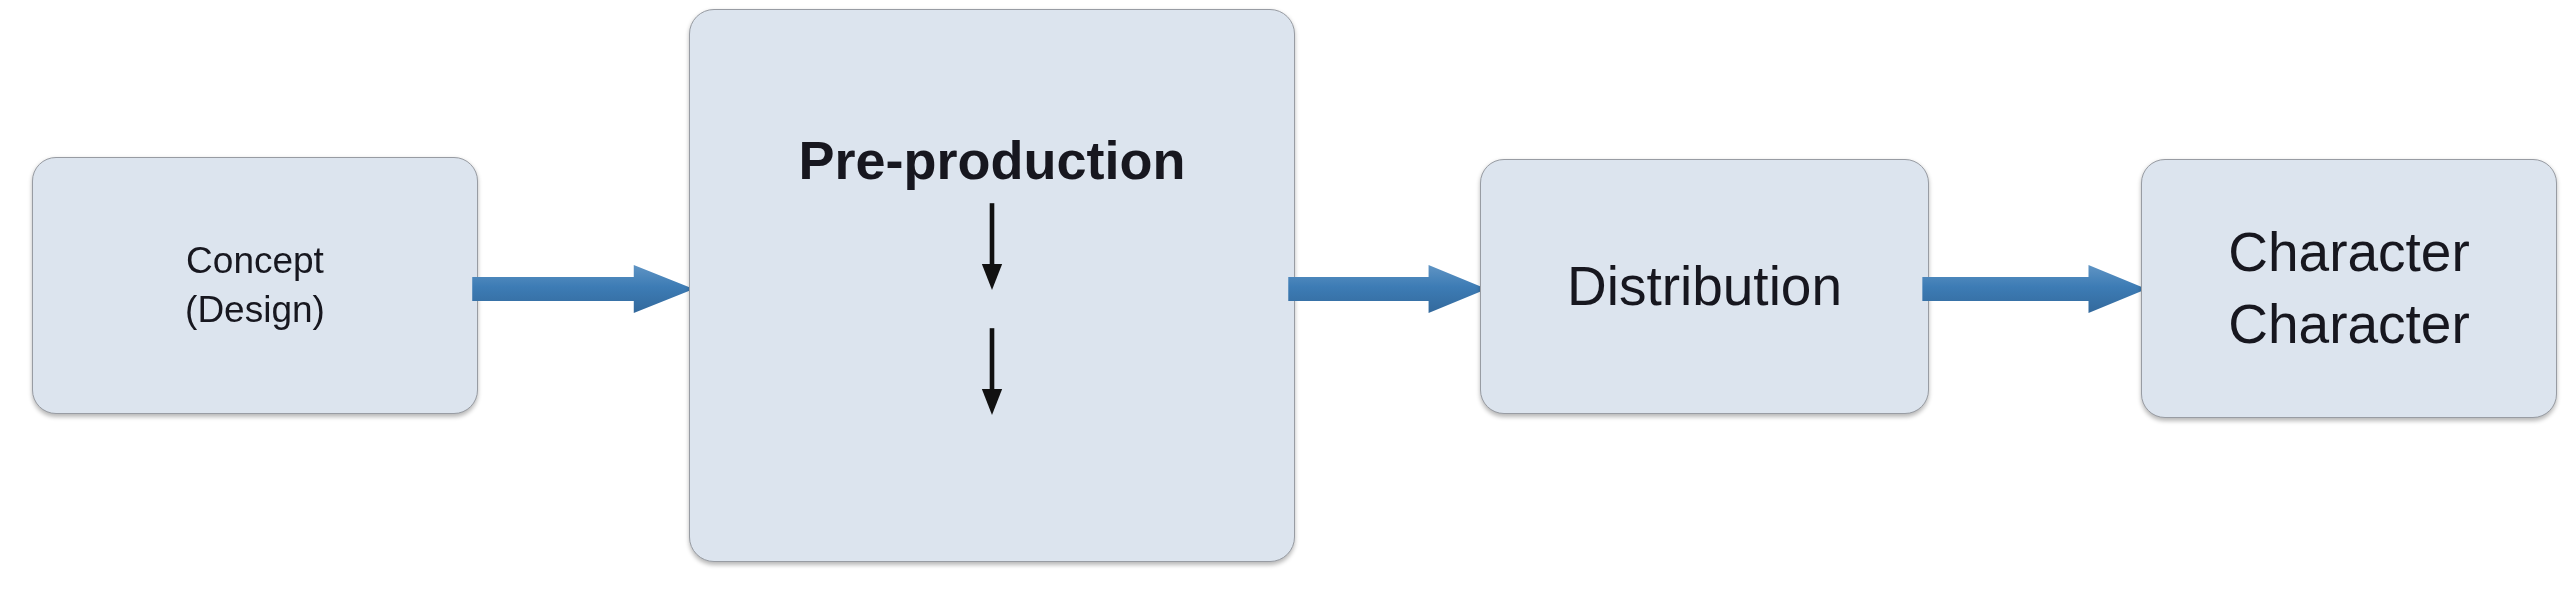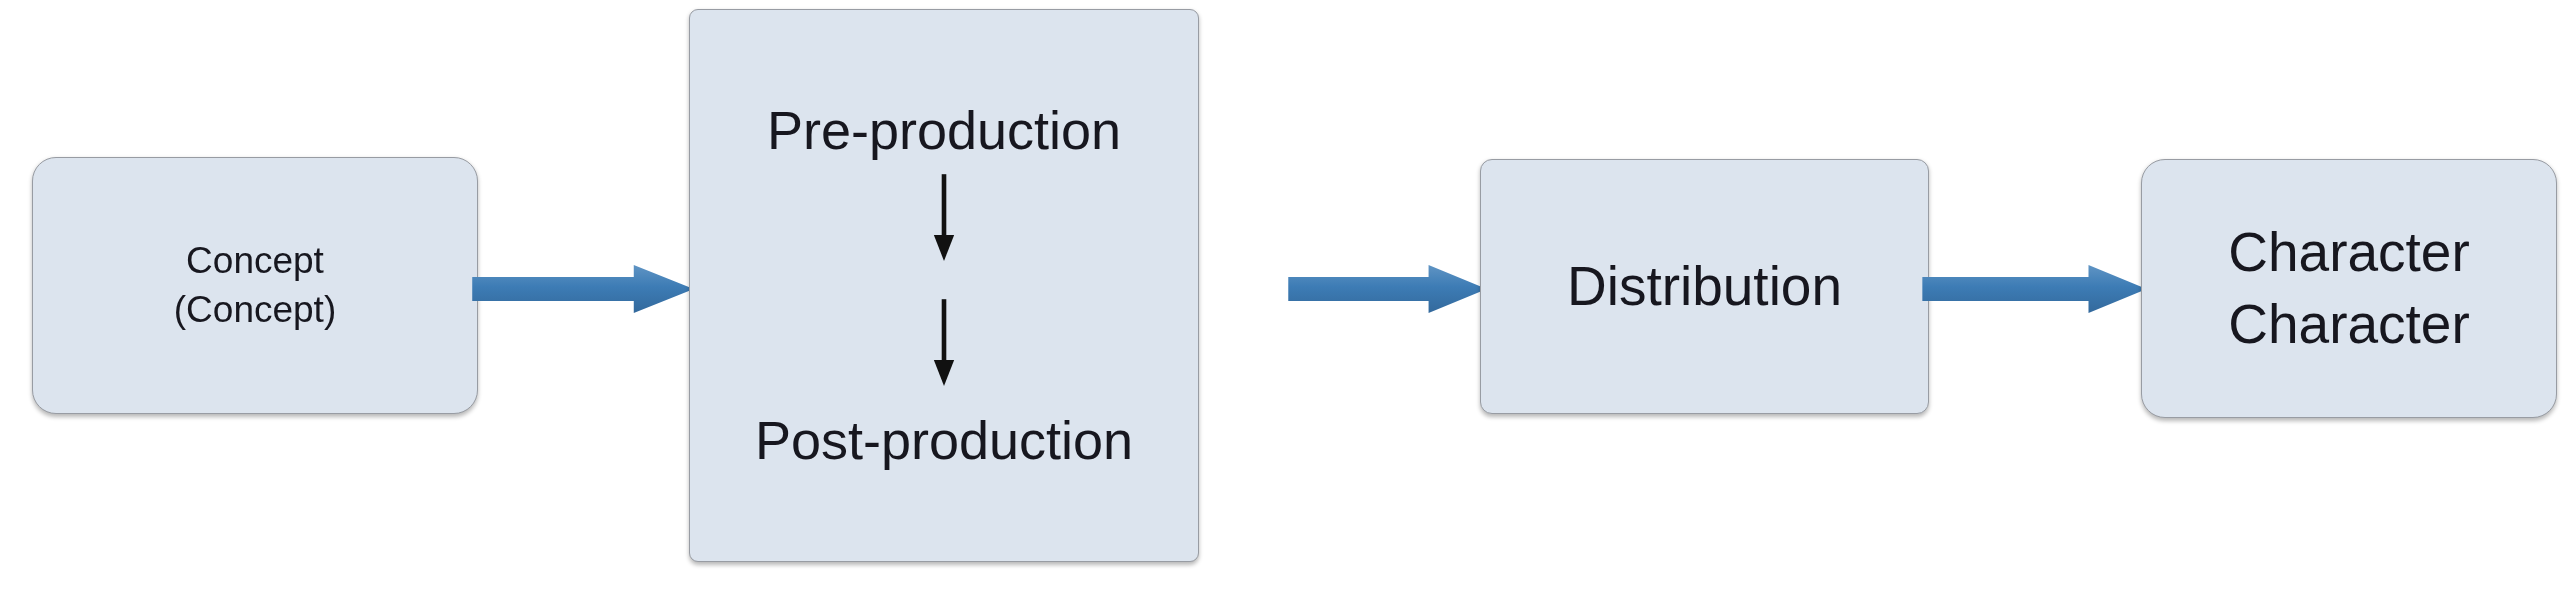--- a/index.html
+++ b/index.html
@@ -38,27 +38,28 @@
     line-height: 1.30;
   }
 
   
   #node-concept {
     left: 32px;  top: 157px;  width: 446px;  height: 257px;
     border-radius: 24px;
     font-size: 37px;
   }
   #node-production {
-    left: 689px; top: 9.2px;   width: 510px;  height: 553px;
-    border-radius: 9px;
+    left: 689px; top: 9.2px;   width: 606px;  height: 553px;
+    border-radius: 25px;
     font-size: 54px;
+    font-weight: bold;
   }
   #node-distribution {
     left: 1480px; top: 159px; width: 449px;  height: 255px;
-    border-radius: 12px;
+    border-radius: 24px;
     font-size: 55px;
   }
   #node-character {
     left: 2141px; top: 159px; width: 416px;  height: 259px;
     border-radius: 24px;
     font-size: 55px;
   }
 
   
   .stage-stack {
@@ -87,21 +88,21 @@
   #connector-2 { left: 1288px; width: 199px; }
   #connector-3 { left: 1922px; width: 225px; }
 </style>
 </head>
 <body>
 
 <div id="canvas">
 
   <div class="node" id="node-concept">
     <span class="line">Concept</span>
-    <span class="line">(Concept)</span>
+    <span class="line">(Design)</span>
   </div>
 
   <div class="connector" id="connector-1">
     <svg width="222" height="48" viewBox="0 0 240 52">
       <defs>
         <linearGradient id="arrowGrad1" x1="0" y1="0" x2="0" y2="1">
           <stop offset="0%" stop-color="#5f94c4"></stop>
           <stop offset="45%" stop-color="#3d7cb5"></stop>
           <stop offset="100%" stop-color="#33699c"></stop>
         </linearGradient>
@@ -123,21 +124,20 @@
       </span>
 
 
       <span class="stage-arrow">
         <svg width="24" height="89" viewBox="0 0 26 96">
           <line x1="13" y1="0" x2="13" y2="72" stroke="#111111" stroke-width="5"></line>
           <path d="M13,94 L2,66 L24,66 Z" fill="#111111"></path>
         </svg>
       </span>
 
-      <span class="stage-label">Post-production</span>
     </div>
   </div>
 
   <div class="connector" id="connector-2">
     <svg width="199" height="48" viewBox="0 0 215 52">
       <defs>
         <linearGradient id="arrowGrad2" x1="0" y1="0" x2="0" y2="1">
           <stop offset="0%" stop-color="#5f94c4"></stop>
           <stop offset="45%" stop-color="#3d7cb5"></stop>
           <stop offset="100%" stop-color="#33699c"></stop>

